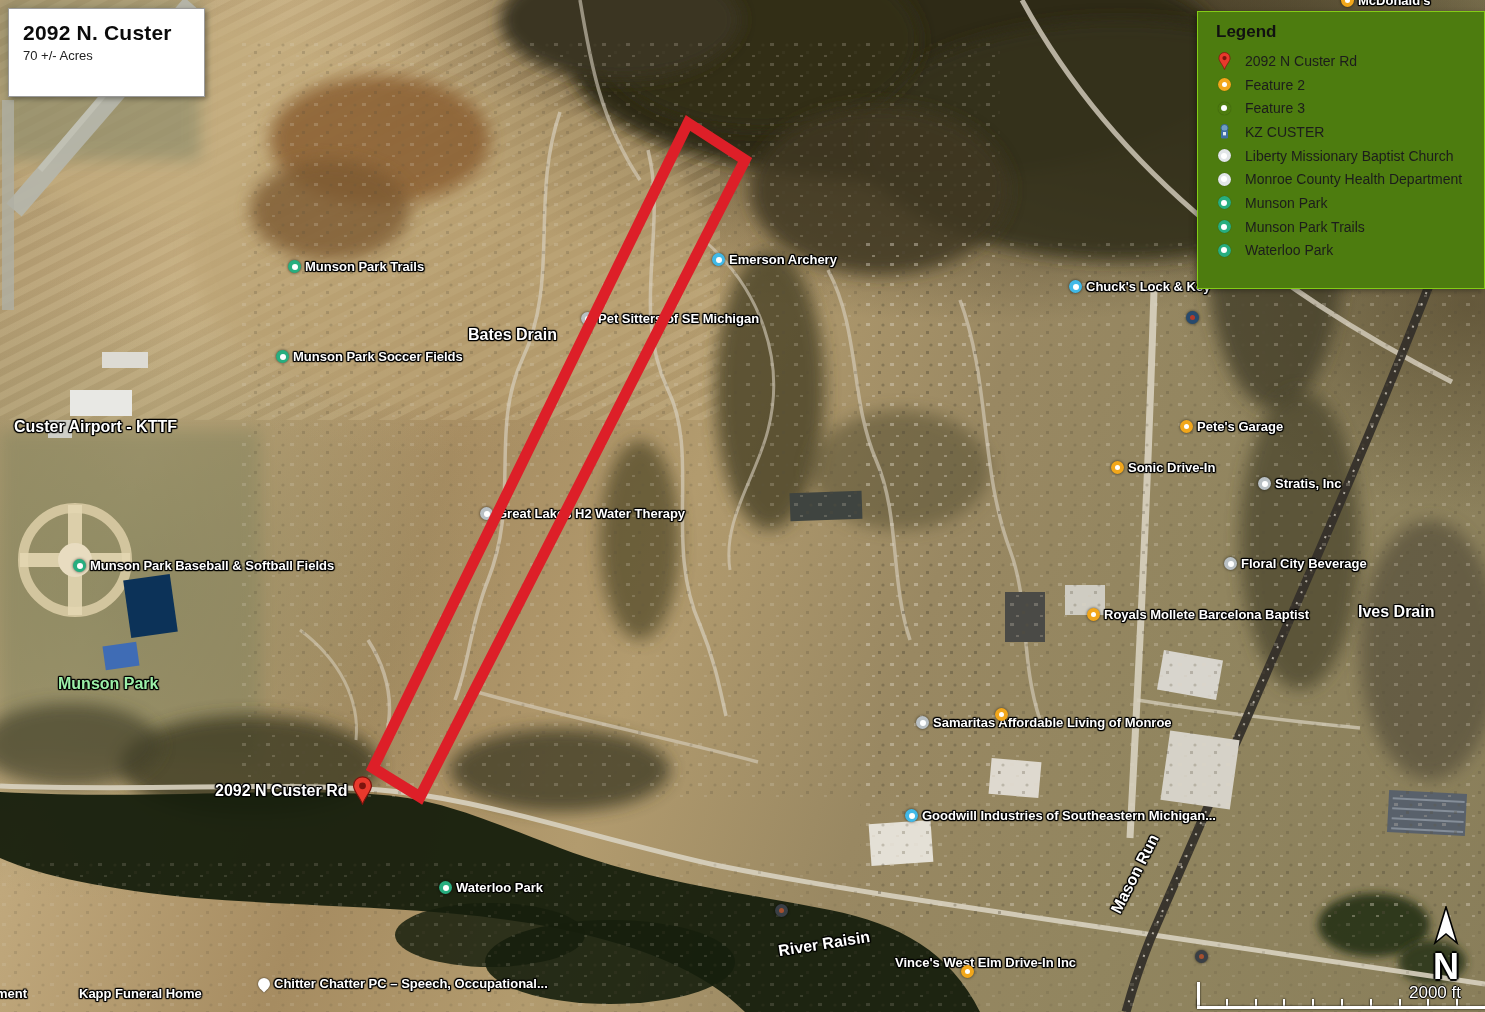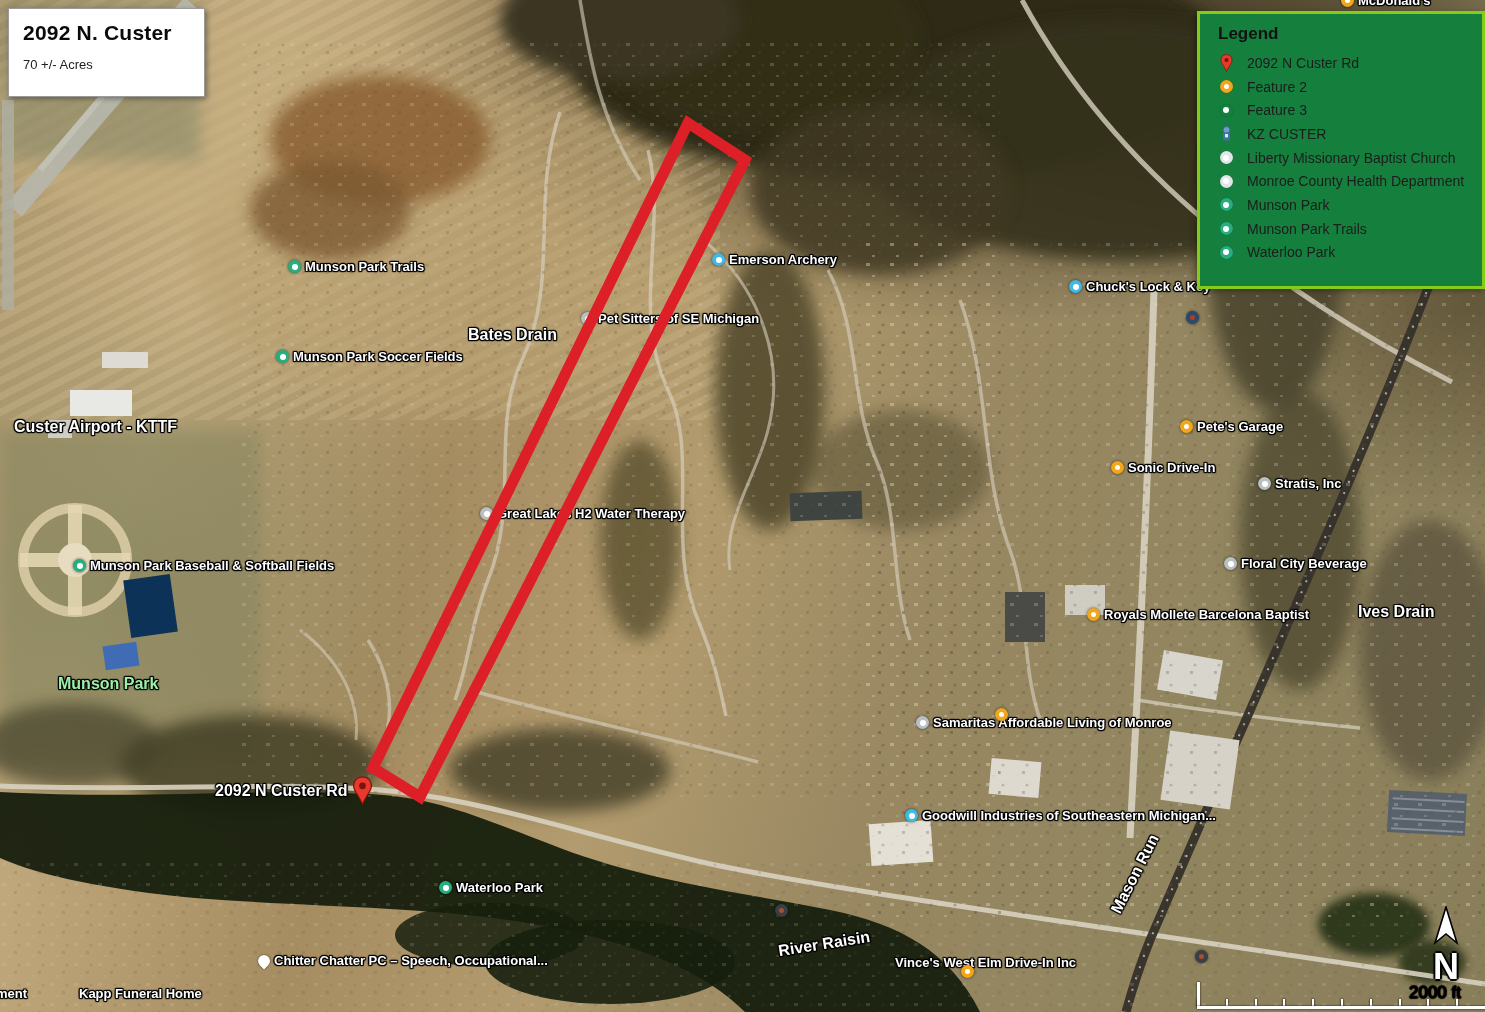--- a/index.html
+++ b/index.html
@@ -36,37 +36,37 @@
   .mi-dark{background:#3a3f45;}.mi-dark::after{background:#a5502f;inset:4px;}
   .mi-pinw{width:12px;height:12px;background:#fff;border-radius:50% 50% 50% 0;
            transform:rotate(-45deg);box-shadow:0 0 2px rgba(0,0,0,.7);}
   .mi-pinw::after{inset:3px;background:#4a90d9;}
   svg.parcel{position:absolute;inset:0;z-index:50;pointer-events:none;}
   
   .title-box{position:absolute;left:8px;top:8px;width:197px;height:89px;z-index:90;
     background:#fff;border:1px solid #9a9a9a;box-shadow:2px 2px 5px rgba(0,0,0,.35);
     padding:12px 14px;}
   .title-box .t{font-size:21px;font-weight:700;color:#0b0b0b;letter-spacing:.2px;}
-  .title-box .s{font-size:13px;color:#222;margin-top:12px;}
+  .title-box .s{font-size:13px;color:#222;margin-top:3px;}
   .legend-box{position:absolute;left:1197px;top:11px;width:288px;height:278px;z-index:90;
-    background:#15803d;border:3px solid #84cc16;box-shadow:-2px 2px 5px rgba(0,0,0,.3);
+    background:#4d7c0f;border:1px solid #84cc16;box-shadow:-2px 2px 5px rgba(0,0,0,.3);
     padding:10px 0 13px 18px;overflow:hidden;}
   .legend-box .lt{font-size:17px;font-weight:700;color:#111;margin-bottom:7px;}
   .lg-row{display:flex;align-items:center;gap:13px;height:23.7px;color:#1c1c1c;font-size:14px;}
   .lg-ic{width:16px;display:flex;justify-content:center;flex:none;}
   .lg-row .mi{width:13px;height:13px;box-shadow:0 0 1px rgba(0,0,0,.4);}
   .mi-lgray{background:#e2e6e8;}
   
   .scalebar{position:absolute;left:1197px;top:982px;width:288px;height:28px;z-index:80;}
   .sb-left{position:absolute;left:0;top:0;width:3px;height:26px;background:#fff;box-shadow:0 0 2px #000;}
   .sb-bottom{position:absolute;left:0;top:24px;width:288px;height:3px;background:#fff;box-shadow:0 0 2px #000;}
   .sb-ticks{position:absolute;left:0;top:17px;width:288px;height:7px;
     background:repeating-linear-gradient(90deg,#fff 0 2px,transparent 2px 28.8px);
     filter:drop-shadow(0 0 1px #000);}
-  .sb-label{position:absolute;left:0;right:24px;top:1px;text-align:right;color:#000000;
+  .sb-label{position:absolute;left:0;right:24px;top:1px;text-align:right;color:#ffffff;
     font:400 17px "Liberation Sans",sans-serif;
     text-shadow:-1px 0 1px #000,1px 0 1px #000,0 -1px 1px #000,0 1px 1px #000;}
   .north{position:absolute;left:1422px;top:906px;width:48px;z-index:80;text-align:center;}
   .north .n-letter{color:#fff;font:700 36px "Liberation Sans",sans-serif;margin-top:-4px;
     text-shadow:-2px 0 1px #000,2px 0 1px #000,0 -2px 1px #000,0 2px 1px #000,1px 1px 2px #000;}
   .watermark{position:absolute;left:8px;top:964px;z-index:80;color:rgba(255,255,255,.85);
     font:700 30px "Liberation Sans",sans-serif;letter-spacing:1px;
     text-shadow:0 1px 3px rgba(0,0,0,.35);}
 </style>
 </head>
@@ -280,21 +280,21 @@
       </div>
       <div class="map-label" style="left: 961px; top: 965px;">
         <span class="mi mi-yellow"></span>
       </div>
       <div class="map-label" style="left: -4px; top: 987px;">
         <span>ment</span>
       </div>
       <div class="map-label" style="left: 79px; top: 987px;">
         <span>Kapp Funeral Home</span>
       </div>
-      <div class="map-label" style="left: 258px; top: 954px; align-items: flex-end;">
+      <div class="map-label" style="left: 258px; top: 977px; align-items: flex-end;">
         <span class="mi-pinw"></span>
         <span>Chitter Chatter PC – Speech, Occupational...</span>
       </div>
     </div>
 
   <svg class="parcel" width="1485" height="1012" viewBox="0 0 1485 1012">
     <polygon points="688,123 745,160 420,797 373,768" fill="none" stroke-linejoin="miter" stroke="#dd1f28" stroke-width="11"></polygon>
   </svg>
 
   <div class="title-box">

